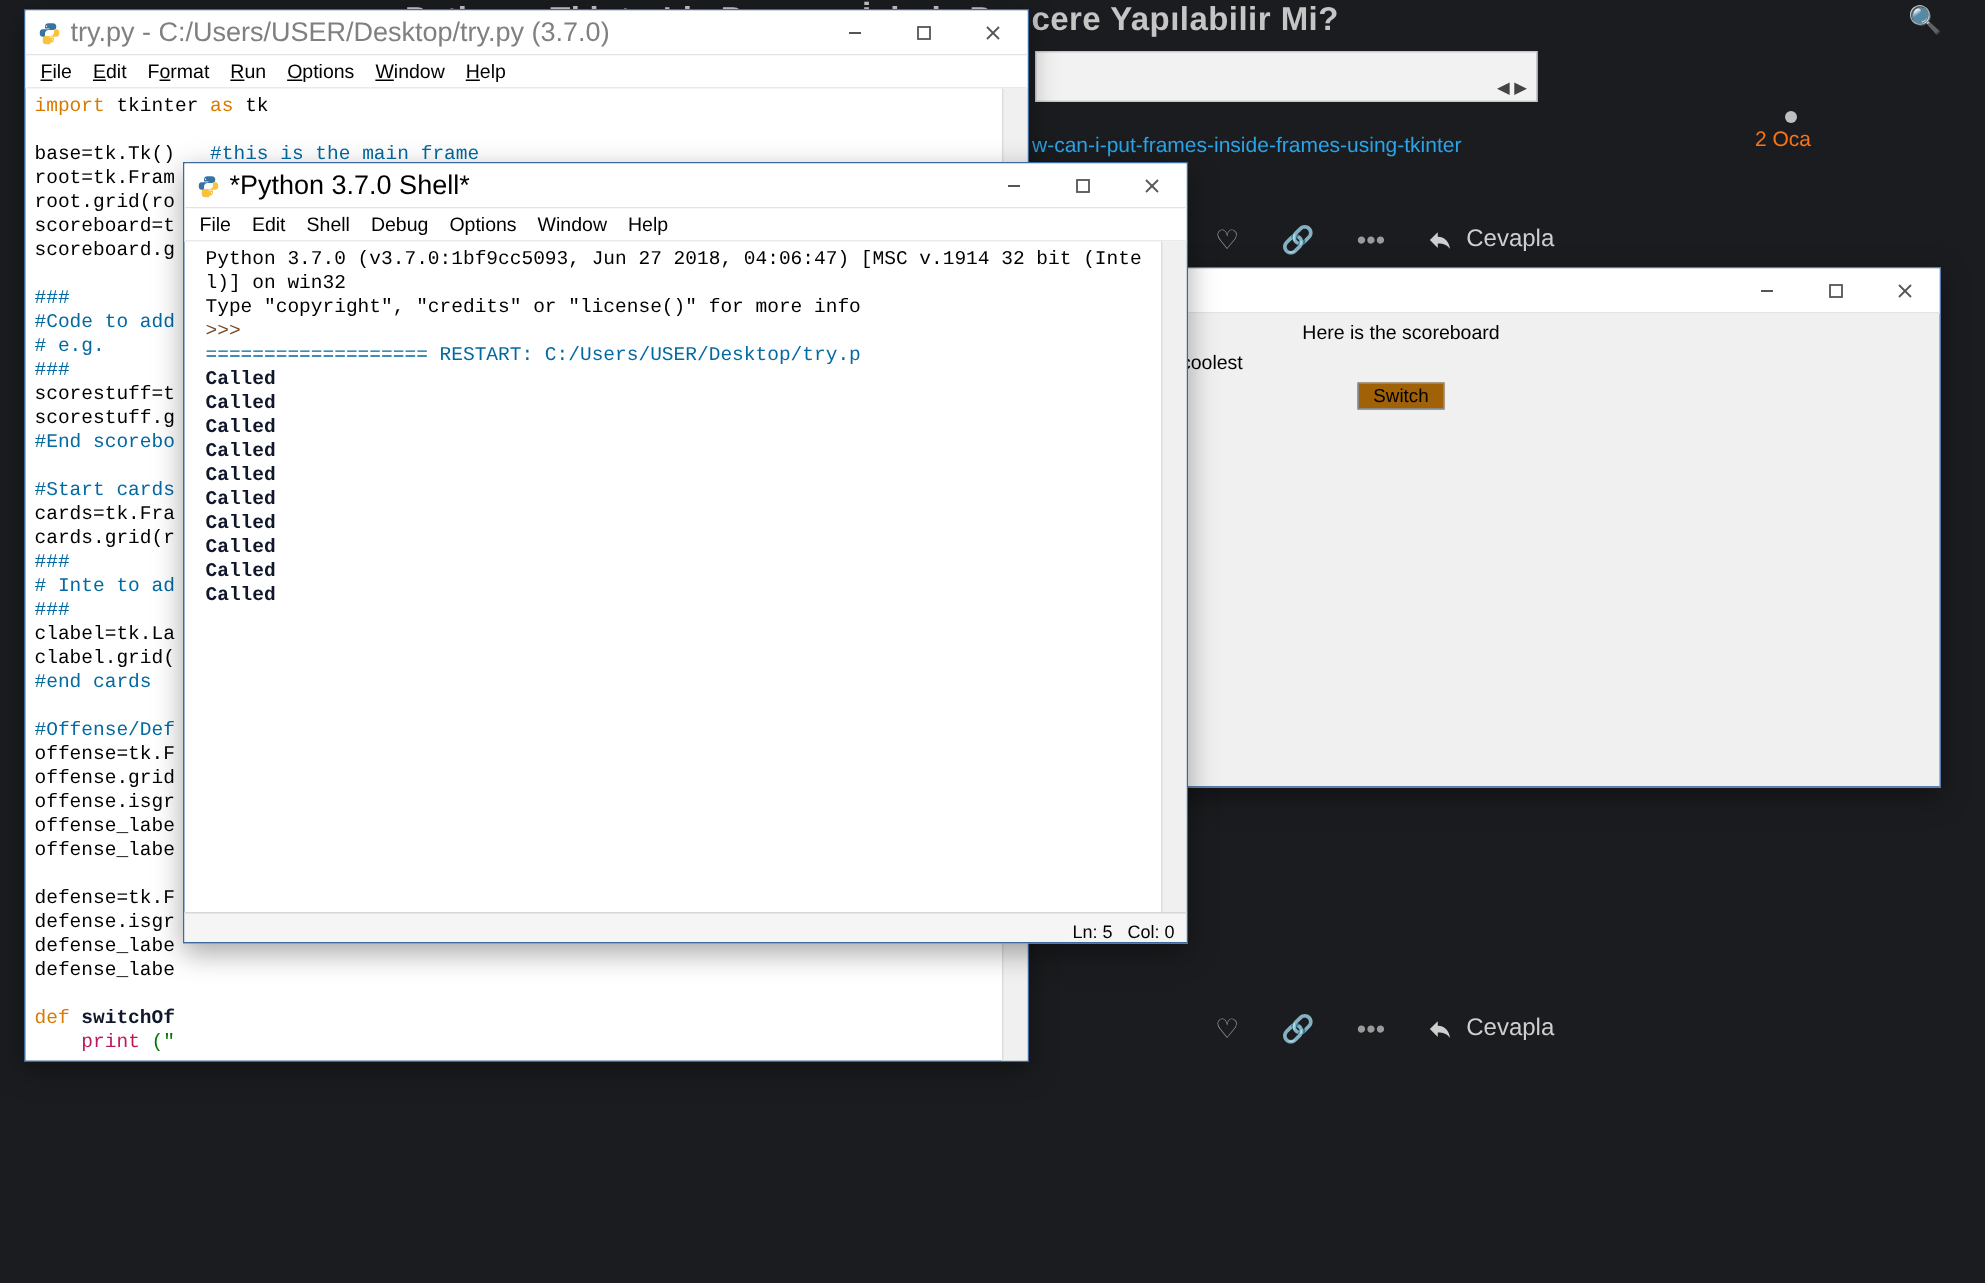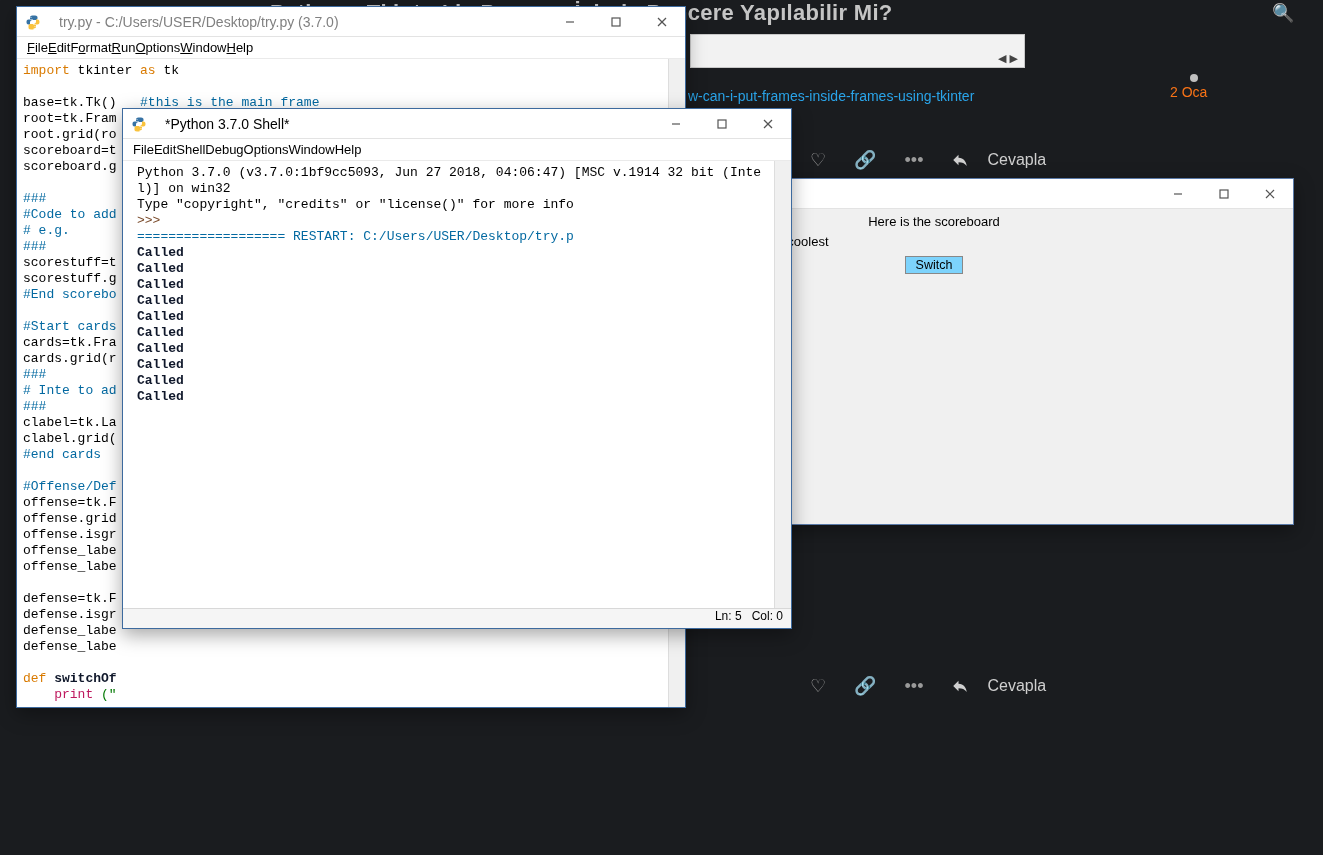--- a/index.html
+++ b/index.html
@@ -11,61 +11,61 @@
   .forum-searchicon { position: absolute; top: 2px; right: 28px; color: #9a9a9a; font-size: 18px; }
   .forum-hbar { position: absolute; top: 34px; left: 690px; width: 335px; height: 34px; background: #f2f2f2; border: 1px solid #c8c8c8; }
   .forum-hbar .arrows { position: absolute; right: 6px; bottom: 2px; font-size: 11px; color: #444; }
   .forum-link { position: absolute; top: 88px; left: 688px; color: #2aa4e9; font-size: 14px; }
   .forum-date { position: absolute; top: 84px; left: 1170px; color: #f97316; font-size: 14px; }
   .forum-date-dot { position: absolute; top: 74px; left: 1190px; width: 8px; height: 8px; border-radius: 50%; background: #bfbfbf; }
   .forum-actions { position: absolute; left: 810px; display: flex; gap: 28px; align-items: center; color: #9a9a9a; }
   .forum-actions.row1 { top: 149px; }
   .forum-actions.row2 { top: 675px; }
   .forum-actions .icon { font-size: 18px; }
-  .forum-reply { display: flex; align-items: center; gap: 18px; color: #cfcfcf; font-size: 16px; }
+  .forum-reply { display: flex; align-items: center; gap: 8px; color: #cfcfcf; font-size: 16px; }
   .forum-reply svg { width: 18px; height: 18px; fill: #cfcfcf; }
 
   
   .win { position: absolute; background: #fff; border: 1px solid #3d6a9e; box-shadow: 0 6px 18px rgba(0,0,0,.35); display: flex; flex-direction: column; }
   .titlebar { height: 30px; display: flex; align-items: center; background: #fff; border-bottom: 1px solid #e3e3e3; }
   .titlebar.inactive { color: #808080; }
   .titlebar .icon { width: 16px; height: 16px; margin: 0 6px 0 8px; display: flex; align-items: center; justify-content: center; }
-  .titlebar .title { flex: 1; font-size: 14px; white-space: nowrap; overflow: hidden; margin-left: 12px; }
+  .titlebar .title { flex: 1; font-size: 18px; white-space: nowrap; overflow: hidden; }
   .winbtns { display: flex; height: 100%; }
   .winbtns .wbtn { width: 46px; display: flex; align-items: center; justify-content: center; }
   .winbtns .wbtn svg { width: 10px; height: 10px; stroke: #555; stroke-width: 1.2; fill: none; }
-  .menubar { height: 22px; display: flex; padding: 0 10px; align-items: center; font-size: 13px; background: #fff; border-bottom: 1px solid #eaeaea; }
+  .menubar { height: 22px; display: flex; gap: 14px; padding: 0 10px; align-items: center; font-size: 13px; background: #fff; border-bottom: 1px solid #eaeaea; }
   .menubar .mi { color: #000; }
   .menubar .mi u { text-decoration: underline; }
 
   
   #idle-editor { top: 6px; left: 16px; width: 670px; height: 702px; z-index: 1; }
   #idle-editor .code { flex: 1; font-family: "Courier New", monospace; font-size: 13px; line-height: 16px; padding: 4px 6px; white-space: pre; color: #000; overflow: hidden; position: relative; }
   #idle-editor .vscroll { position: absolute; right: 0; top: 52px; bottom: 0; width: 17px; background: #f0f0f0; border-left: 1px solid #ddd; }
   .kw-orange { color: #d97a00; }
   .kw-purple { color: #be185d; }
   .kw-red { color: #0369a1; }
   .kw-blue { color: #0f172a; font-weight: bold; }
   .kw-green { color: #007800; }
 
   
   #idle-shell { top: 108px; left: 122px; width: 670px; height: 521px; z-index: 3; }
   #idle-shell .code { flex: 1; font-family: "Courier New", monospace; font-size: 13px; line-height: 16px; padding: 4px 14px; white-space: pre; color: #000; overflow: hidden; position: relative; }
   #idle-shell .vscroll { position: absolute; right: 0; top: 52px; bottom: 20px; width: 17px; background: #f0f0f0; border-left: 1px solid #ddd; }
-  #idle-shell .statusbar { height: 20px; border-top: 1px solid #d8d8d8; font-size: 12px; display: flex; justify-content: flex-end; align-items: flex-start; padding: 0 8px; gap: 10px; background: #f5f5f5; }
+  #idle-shell .statusbar { height: 20px; border-top: 1px solid #d8d8d8; font-size: 12px; display: flex; justify-content: flex-end; align-items: flex-end; padding: 0 8px; gap: 10px; background: #f5f5f5; }
   .sh-brown { color: #7a4a2a; }
 
   
   #tk-app { top: 178px; left: 574px; width: 720px; height: 347px; background: #f0f0f0; border: 1px solid #5a7aa8; z-index: 2; }
   #tk-app .titlebar { background: #fff; }
   #tk-app .body { flex: 1; padding: 2px; }
   #tk-app .scoreboard { text-align: center; font-size: 13px; padding: 3px 0; color: #000; }
   #tk-app .row { display: flex; justify-content: flex-start; gap: 10px; font-size: 13px; color: #000; padding: 2px 4px; }
   #tk-app .switchrow { text-align: center; margin-top: 4px; }
-  #tk-app button.switch { font-size: 12.5px; padding: 1px 10px; background: #7dd3fc; border: 1px solid #888; }
+  #tk-app button.switch { font-size: 12.5px; padding: 1px 10px; background: #a16207; border: 1px solid #888; }
 
   
   .py-icon svg { width: 16px; height: 16px; }
 </style>
 </head>
 <body>
 
 <div class="forum-bg">
   <div class="forum-header">Python - Tkinter'da Pencere İçinde Pencere Yapılabilir Mi?</div>
   <span class="forum-searchicon">🔍</span>

